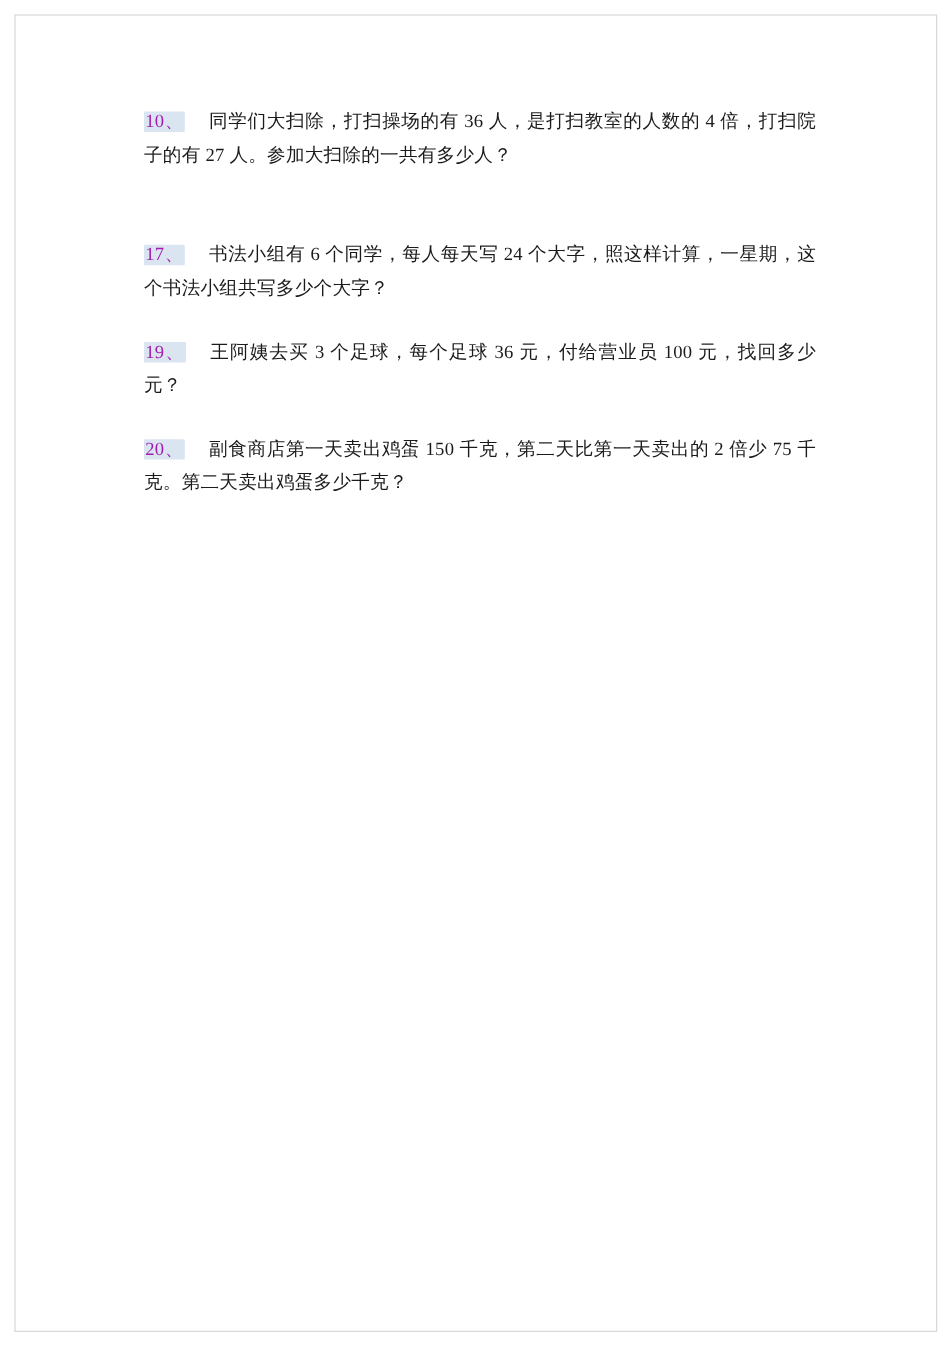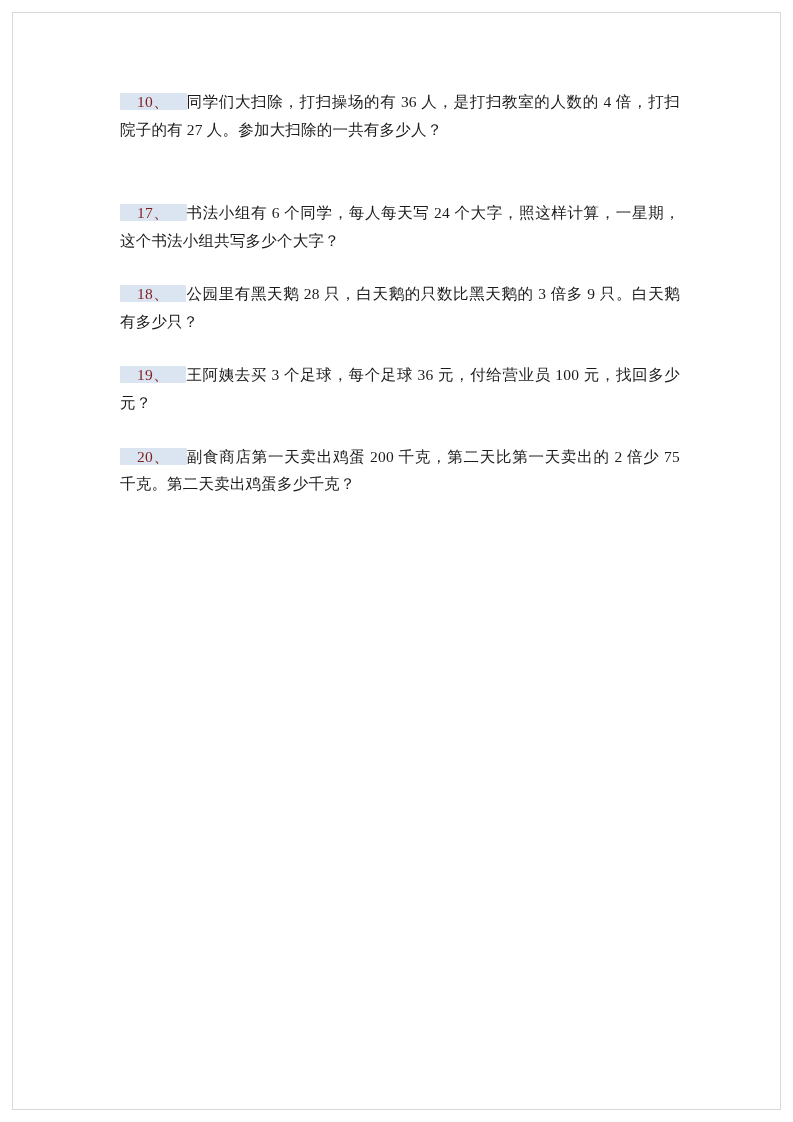--- a/index.html
+++ b/index.html
@@ -44,26 +44,27 @@
     line-height: 1.78;
     text-align: justify;
     color: #1b1b1b;
     letter-spacing: 0.2px;
   }
   .qitem.gap-big {
     margin-bottom: 56px;
   }
   .qnum {
     background: #dbe5f1;
-    color: #7f1d1d;
-    padding: 0 17px;
+    color: #a21caf;
+    padding: 0 1px;
     border-radius: 1px;
   }
   .qtext {
     color: #1b1b1b;
+    margin-left: 20px;
   }
 </style>
 </head>
 <body>
 
 <div class="page">
   <div class="page-border"></div>
   <div class="content">
 
     <p class="qitem gap-big">
@@ -73,26 +74,23 @@
 
 
     <p class="qitem">
       <span class="qnum">17、</span><span class="qtext">书法小组有 6 个同学，每人每天写 24 个大字，照这样计算，一星期，这个书法小组共写多少个大字？</span>
     </p>
 
 
 
 
 
-    <p class="qitem">
-      <span class="qnum">18、</span><span class="qtext">公园里有黑天鹅 28 只，白天鹅的只数比黑天鹅的 3 倍多 9 只。白天鹅有多少只？</span>
-    </p>
 
     <p class="qitem">
       <span class="qnum">19、</span><span class="qtext">王阿姨去买 3 个足球，每个足球 36 元，付给营业员 100 元，找回多少元？</span>
     </p>
 
     <p class="qitem">
-      <span class="qnum">20、</span><span class="qtext">副食商店第一天卖出鸡蛋 200 千克，第二天比第一天卖出的 2 倍少 75 千克。第二天卖出鸡蛋多少千克？</span>
+      <span class="qnum">20、</span><span class="qtext">副食商店第一天卖出鸡蛋 150 千克，第二天比第一天卖出的 2 倍少 75 千克。第二天卖出鸡蛋多少千克？</span>
     </p>
 
   </div>
 </div>
 
 </body></html>

